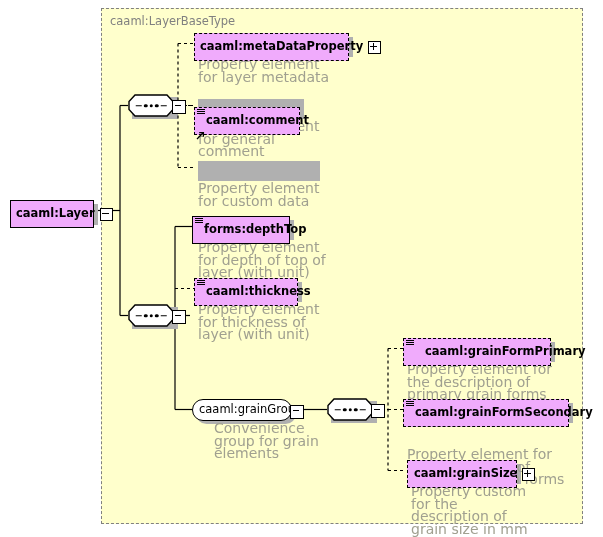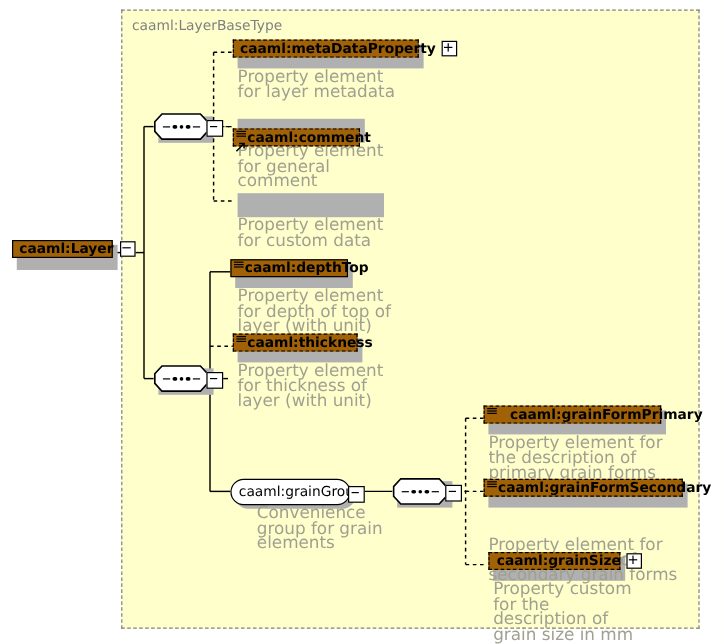--- a/index.html
+++ b/index.html
@@ -20,22 +20,22 @@
     position:absolute;
     color:#808080;
     font-size:11.5px;
     white-space:nowrap;
   }
 
   
   .el{
     position:absolute;
     box-sizing:border-box;
-    background:#a16207;
-    height:15px;
+    background:#f0abfc;
+    height:28px;
     display:flex;
     align-items:center;
     padding:0 4px 0 5px;
     white-space:nowrap;
     z-index:4;
   }
   .el.req{border:1.5px solid #000000;}
   .el.opt{border:1.5px dashed #000000;}
   .el .lbl{
     font-size:11.5px;
@@ -266,21 +266,21 @@
   <div class="shadow" style="left:198px;top:161px;width:122px;height:20px;"></div>
   <div class="doc" style="left:198px;top:182px;width:140px;">Property element for custom data</div>
 
   <div class="shadow" style="left:196px;top:220px;width:98px;height:20px;"></div>
   <div class="el req" style="left:192px;top:216px;width:98px;padding-left:11px;">
     <span class="typeicon">
         <i></i>
         <i></i>
         <i></i>
       </span>
-    <span class="lbl">caaml:depthTop</span>
+    <span class="lbl">forms:depthTop</span>
   </div>
   <div class="doc" style="left:198px;top:241px;width:142px;">Property element for depth of top of layer (with unit)</div>
 
   <div class="shadow" style="left:198px;top:282px;width:104px;height:20px;"></div>
   <div class="el opt" style="left:194px;top:278px;width:104px;padding-left:11px;">
     <span class="typeicon">
         <i></i>
         <i></i>
         <i></i>
       </span>

